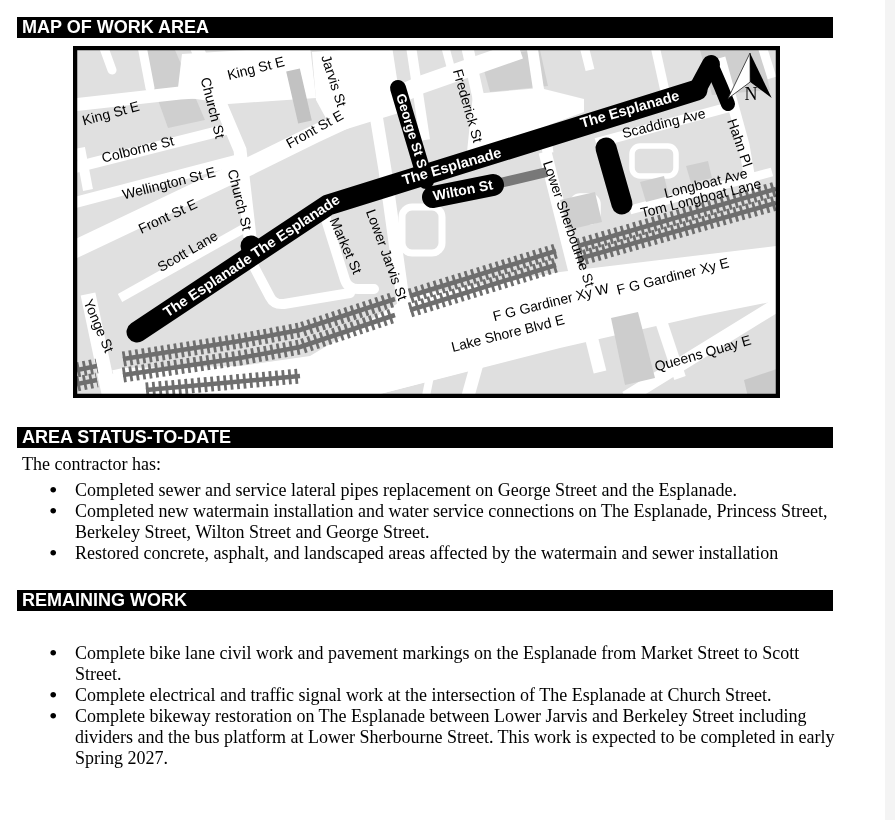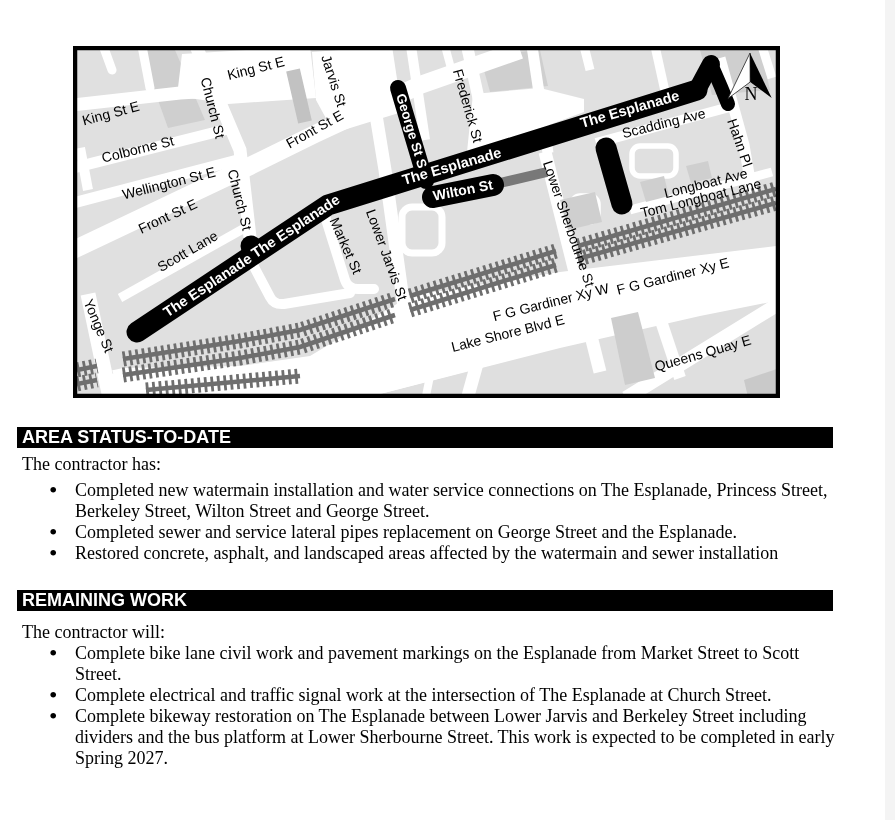--- a/index.html
+++ b/index.html
@@ -9,20 +9,21 @@
          font-weight:bold; font-size:18px; line-height:21px; padding-left:5px; }
   .body-text { position:absolute; left:22px; width:813px; font-size:18px; line-height:21px; color:#000;font-family:Liberation Serif, serif; }
   ul { list-style:none; margin:0; }
   li { position:relative; padding-left:53px; }
   li::before { content:"\2022"; position:absolute; left:27px; font-size:24px; }
 </style>
 </head>
 <body>
 <div class="page">
 
+  <div class="bar" style="top:16.8px;">MAP OF WORK AREA</div>
 
   <svg style="position:absolute;left:73px;top:46px;" width="707" height="352" viewBox="73 46 707 352">
     <defs>
       <clipPath id="mapclip">
           <rect x="77" y="50" width="699" height="344"></rect>
         </clipPath>
     </defs>
     <g clip-path="url(#mapclip)" font-family="Liberation Sans, sans-serif" font-size="14">
 
       <rect x="73" y="46" width="707" height="352" fill="#ffffff"></rect>
@@ -212,29 +213,28 @@
 
     <rect x="75" y="48" width="703" height="348" fill="none" stroke="#000" stroke-width="4.5"></rect>
   </svg>
 
   <div class="bar" style="top:426.8px;">AREA STATUS-TO-DATE</div>
 
   <div class="body-text" style="top:453.6px;">The contractor has:</div>
 
   <div class="body-text" style="top:479.6px;">
     <ul>
+      <li>Completed sewer and service lateral pipes replacement on George Street and the Esplanade.</li>
       <li>Completed new watermain installation and water service connections on The Esplanade, Princess Street, Berkeley Street, Wilton Street and George Street.</li>
-      <li>Completed sewer and service lateral pipes replacement on George Street and the Esplanade.</li>
       <li>Restored concrete, asphalt, and landscaped areas affected by the watermain and sewer installation</li>
     </ul>
   </div>
 
   <div class="bar" style="top:590px;">REMAINING WORK</div>
 
-  <div class="body-text" style="top:621.5px;">The contractor will:</div>
 
   <div class="body-text" style="top:643.4px;">
     <ul>
       <li>Complete bike lane civil work and pavement markings on the Esplanade from Market Street to Scott Street.</li>
       <li>Complete electrical and traffic signal work at the intersection of The Esplanade at Church Street.</li>
       <li>Complete bikeway restoration on The Esplanade between Lower Jarvis and Berkeley Street including dividers and the bus platform at Lower Sherbourne Street. This work is expected to be completed in early Spring 2027.</li>
     </ul>
   </div>
 
   <div style="position:absolute;left:885px;top:0;width:10px;height:820px;background:#f4f4f4;"></div>

